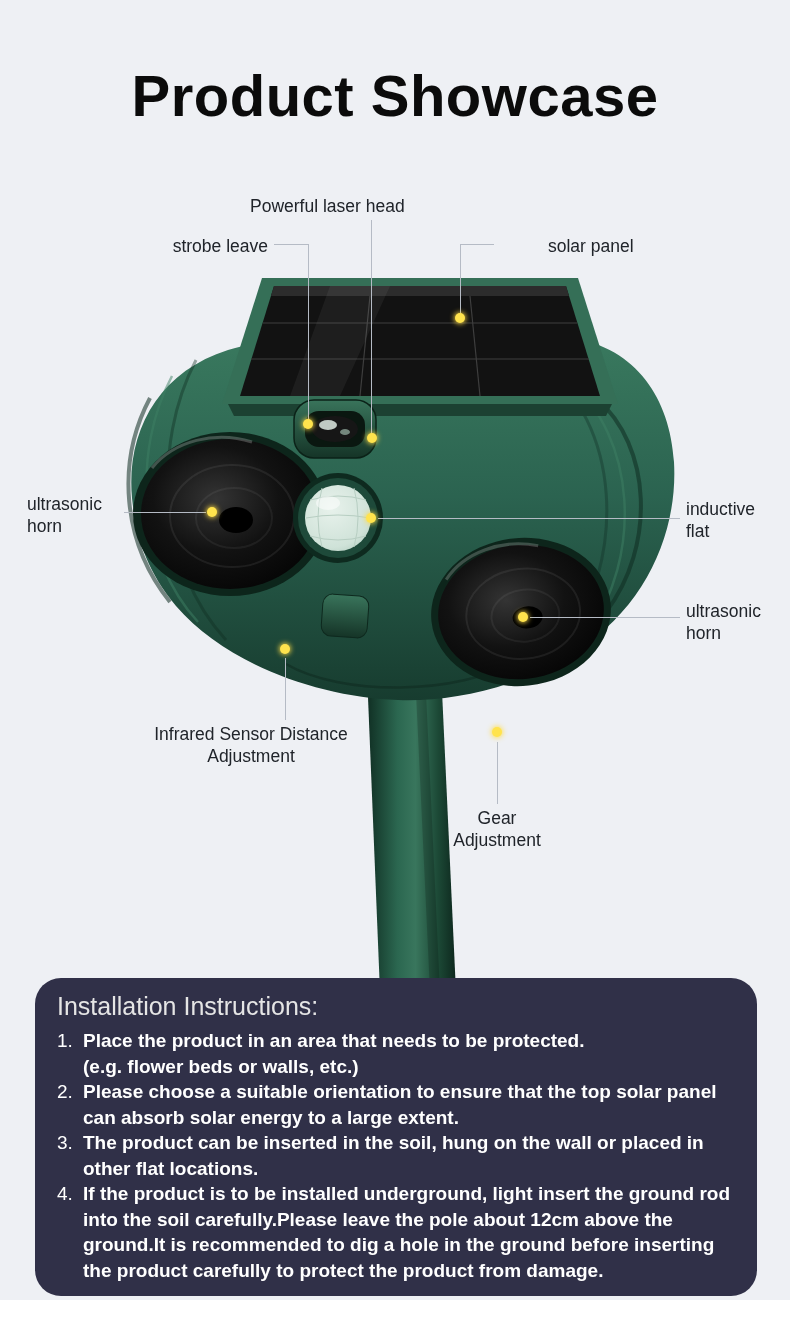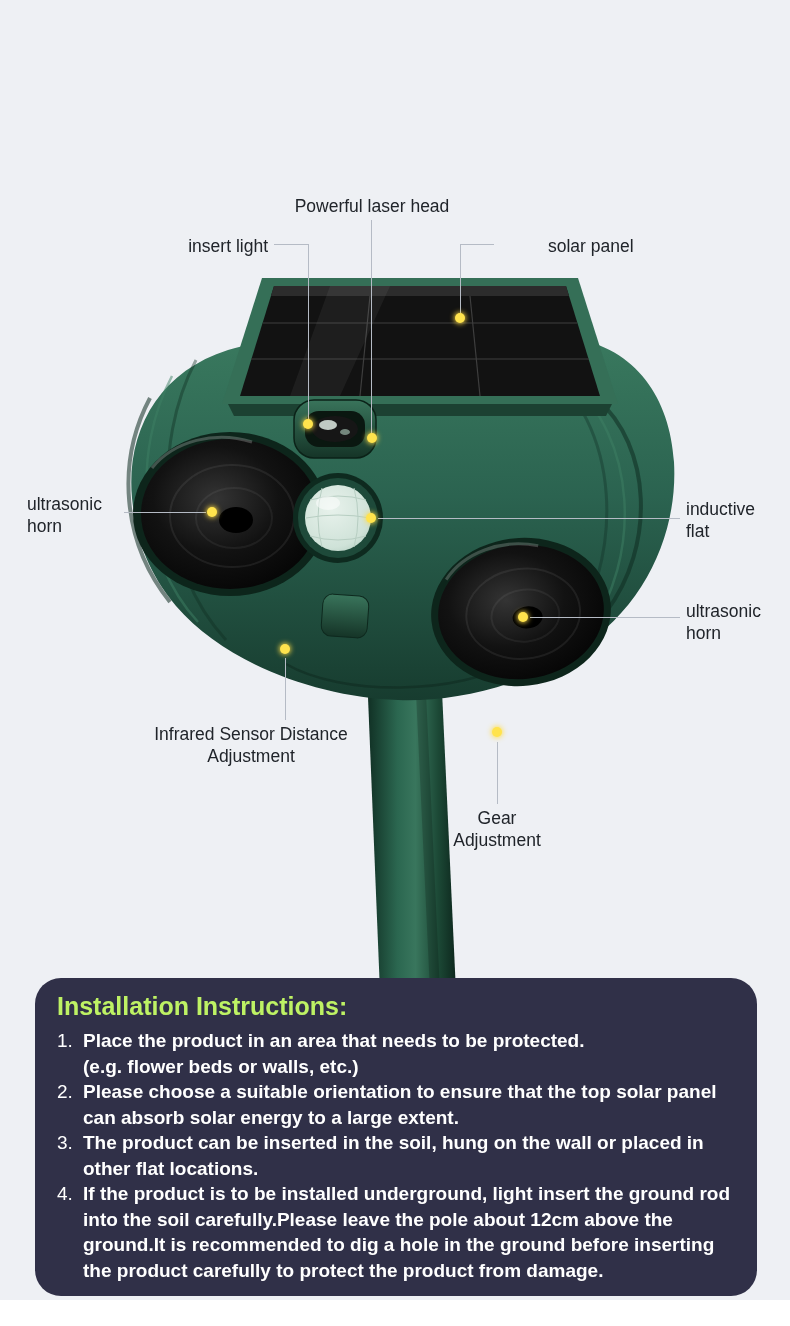--- a/index.html
+++ b/index.html
@@ -44,37 +44,38 @@
   }
 
   .instructions {
     position:absolute; left:35px; top:978px; width:722px; height:318px;
     z-index:4;
     background:#303048;
     border-radius:26px;
     padding:14px 22px 12px 22px;
   }
   .inst-heading {
-    color:#bef264;
-    font-size:25px; font-weight:bold;
+    color:#e5e5e5;
+    font-size:25px; font-weight:normal;
   }
   .inst-list { margin-top:7px; }
   .inst-item {
     display:flex;
     color:#ffffff;
     font-size:19px; line-height:25.5px;
   }
   .inst-num { flex:none; width:26px; }
   .inst-text { flex:1; white-space:pre-line;font-weight:bold; }
 </style>
 </head>
 <body>
 
 <div class="stage">
 
+  <h1 class="page-title">Product Showcase</h1>
 
   <svg class="product-svg" viewBox="0 0 790 1000" width="790" height="1000" aria-hidden="true">
     <defs>
       <linearGradient id="gBody" x1="0" y1="0" x2="0" y2="1">
         <stop offset="0" stop-color="#3a7a5f"></stop>
         <stop offset="0.45" stop-color="#2b6350"></stop>
         <stop offset="1" stop-color="#173c2f"></stop>
       </linearGradient>
       <radialGradient id="gHorn" cx="0.42" cy="0.4" r="0.78">
         <stop offset="0" stop-color="#343434"></stop>
@@ -165,27 +166,27 @@
       <path d="M354 488 Q362 518 354 547" stroke="#b7cec2" stroke-width="1" fill="none"></path>
       <ellipse cx="328" cy="503" rx="12" ry="7" fill="#ffffff" opacity="0.5"></ellipse>
     </g>
 
     <g transform="rotate(4 345 616)">
       <rect x="322" y="595" width="46" height="42" rx="10" fill="url(#gHouse)" stroke="#0e291e" stroke-width="1"></rect>
     </g>
   </svg>
 
   <div>
-    <div class="callout-label" style="left:250px; top:196px; width:244px; text-align:center;">Powerful laser head</div>
+    <div class="callout-label" style="left:250px; top:196px; width:244px; text-align:left;">Powerful laser head</div>
     <div class="cl-line" style="left:371px; top:220px; width:1px; height:214px;"></div>
     <div class="cl-dot" style="left:367px; top:433px;"></div>
   </div>
 
   <div>
-    <div class="callout-label" style="left:140px; top:236px; width:128px; text-align:right;">insert light</div>
+    <div class="callout-label" style="left:140px; top:236px; width:128px; text-align:right;">strobe leave</div>
     <div class="cl-line" style="left:274px; top:244px; width:34px; height:1px;"></div>
     <div class="cl-line" style="left:308px; top:244px; width:1px; height:180px;"></div>
     <div class="cl-dot" style="left:303px; top:419px;"></div>
   </div>
 
   <div>
     <div class="callout-label" style="left:500px; top:236px; width:130px;margin-left:48px;">solar panel</div>
     <div class="cl-line" style="left:460px; top:244px; width:34px; height:1px;"></div>
     <div class="cl-line" style="left:460px; top:244px; width:1px; height:72px;"></div>
     <div class="cl-dot" style="left:455px; top:313px;"></div>

